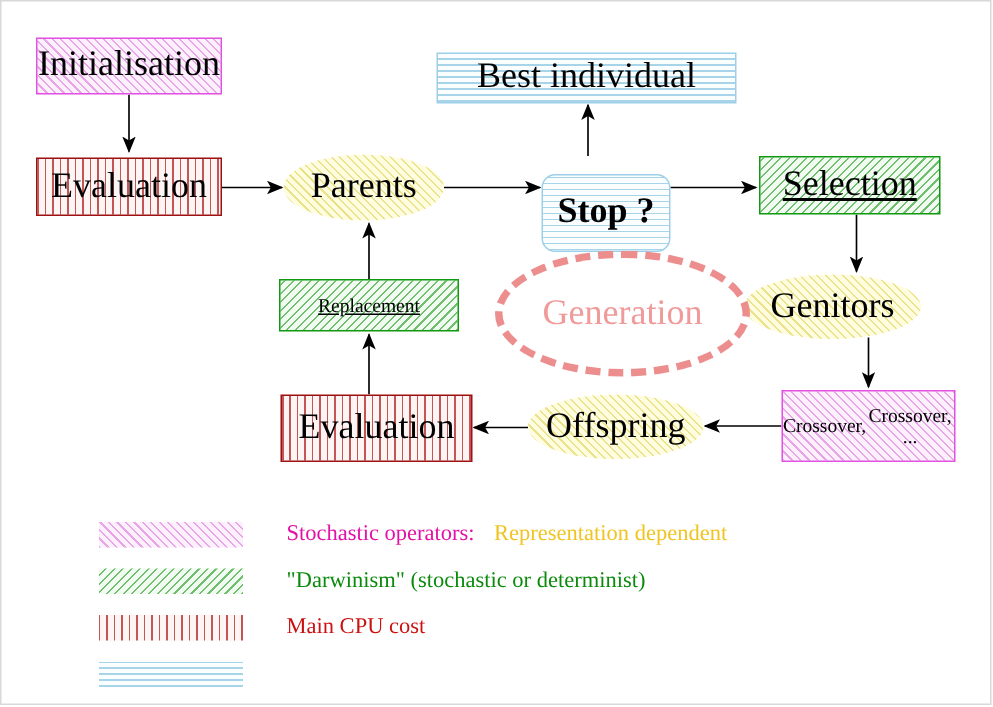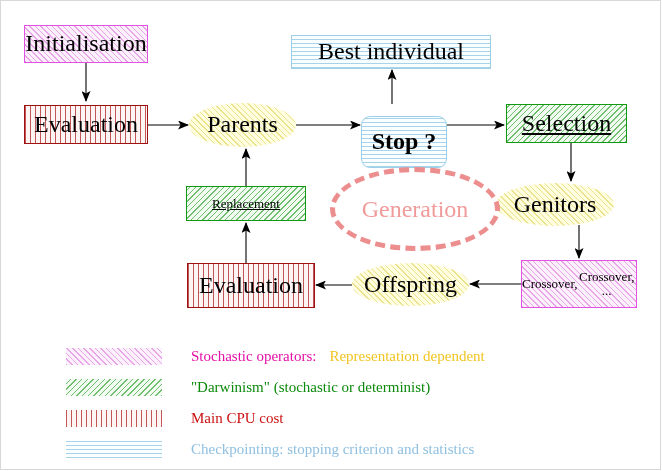--- a/index.html
+++ b/index.html
@@ -175,16 +175,15 @@
     <div class="leg-text c-green">"Darwinism" (stochastic or determinist)</div>
   </div>
 
   <div class="leg-row" style="top:71px;">
     <div class="swatch h-red"></div>
     <div class="leg-text c-red">Main CPU cost</div>
   </div>
 
   <div class="leg-row" style="top:102px;">
     <div class="swatch h-blue"></div>
-    <div class="leg-text c-blue">Checkpointing: stopping criterion and statistics</div>
   </div>
 
 </div>
 
 </body></html>

